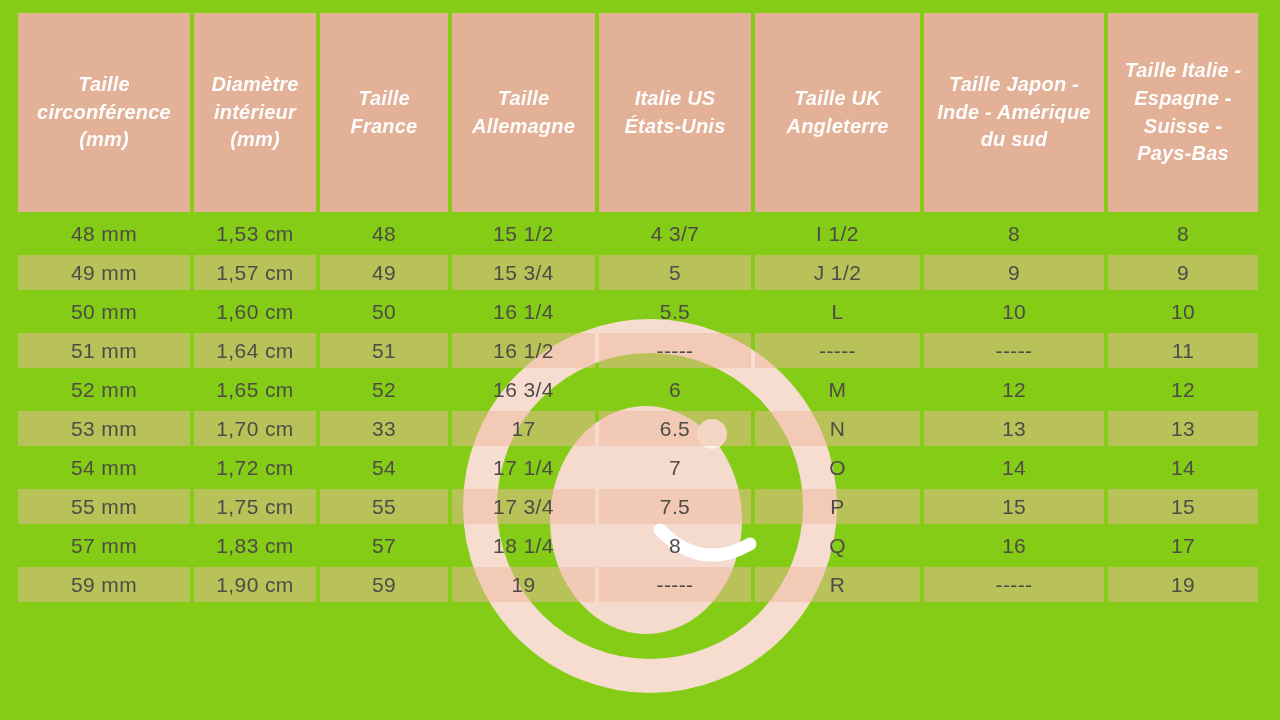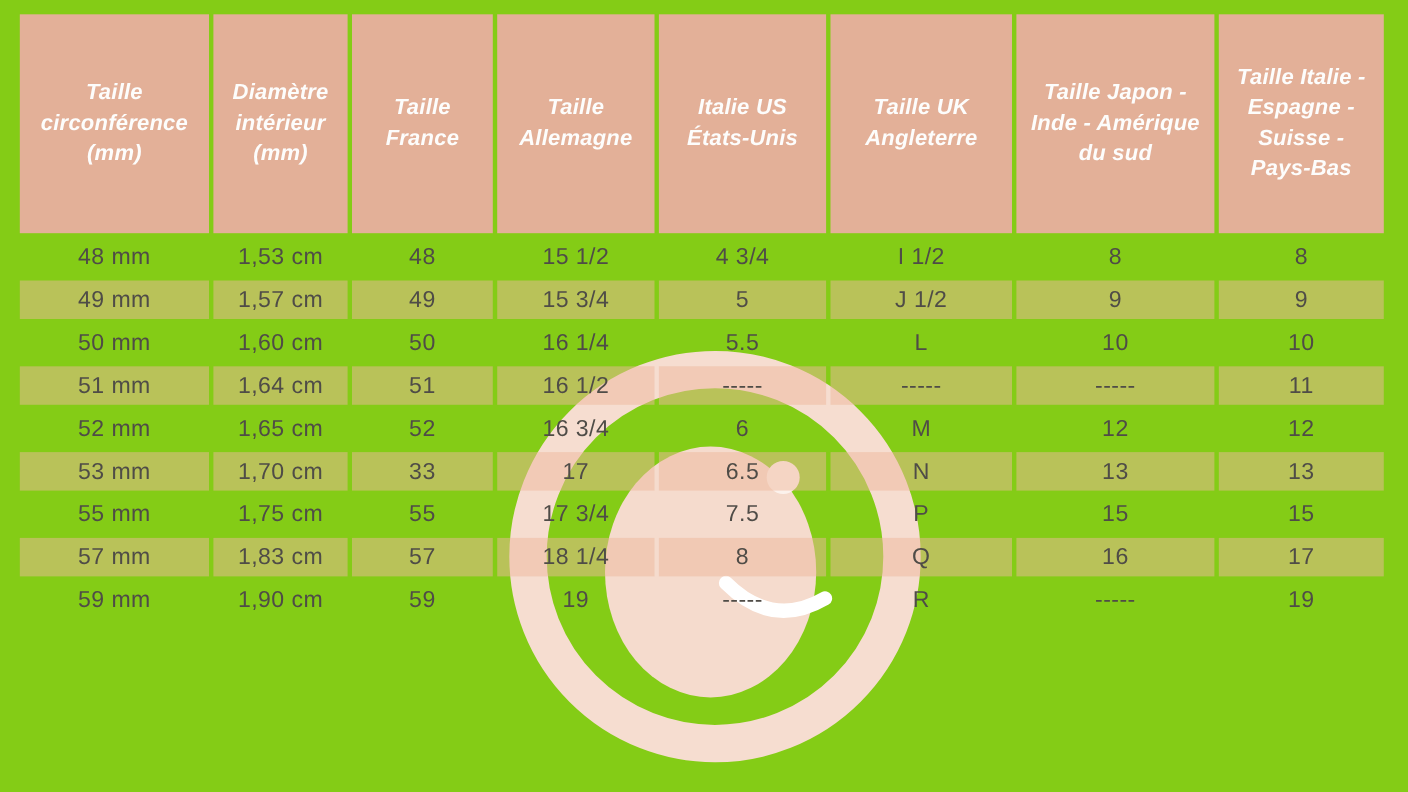--- a/index.html
+++ b/index.html
@@ -102,21 +102,21 @@
           <th>Taille Japon - Inde - Amérique du sud</th>
           <th>Taille Italie - Espagne - Suisse - Pays-Bas</th>
         </tr>
     </thead>
     <tbody id="table-body">
         <tr>
           <td>48 mm</td>
           <td>1,53 cm</td>
           <td>48</td>
           <td>15 1/2</td>
-          <td>4 3/4</td>
+          <td>4 3/7</td>
           <td>I 1/2</td>
           <td>8</td>
           <td>8</td>
         </tr>
         <tr>
           <td>49 mm</td>
           <td>1,57 cm</td>
           <td>49</td>
           <td>15 3/4</td>
           <td>5</td>
@@ -158,20 +158,30 @@
           <td>53 mm</td>
           <td>1,70 cm</td>
           <td>33</td>
           <td>17</td>
           <td>6.5</td>
           <td>N</td>
           <td>13</td>
           <td>13</td>
         </tr>
         <tr>
+          <td>54 mm</td>
+          <td>1,72 cm</td>
+          <td>54</td>
+          <td>17 1/4</td>
+          <td>7</td>
+          <td>O</td>
+          <td>14</td>
+          <td>14</td>
+        </tr>
+        <tr>
           <td>55 mm</td>
           <td>1,75 cm</td>
           <td>55</td>
           <td>17 3/4</td>
           <td>7.5</td>
           <td>P</td>
           <td>15</td>
           <td>15</td>
         </tr>
         <tr>

